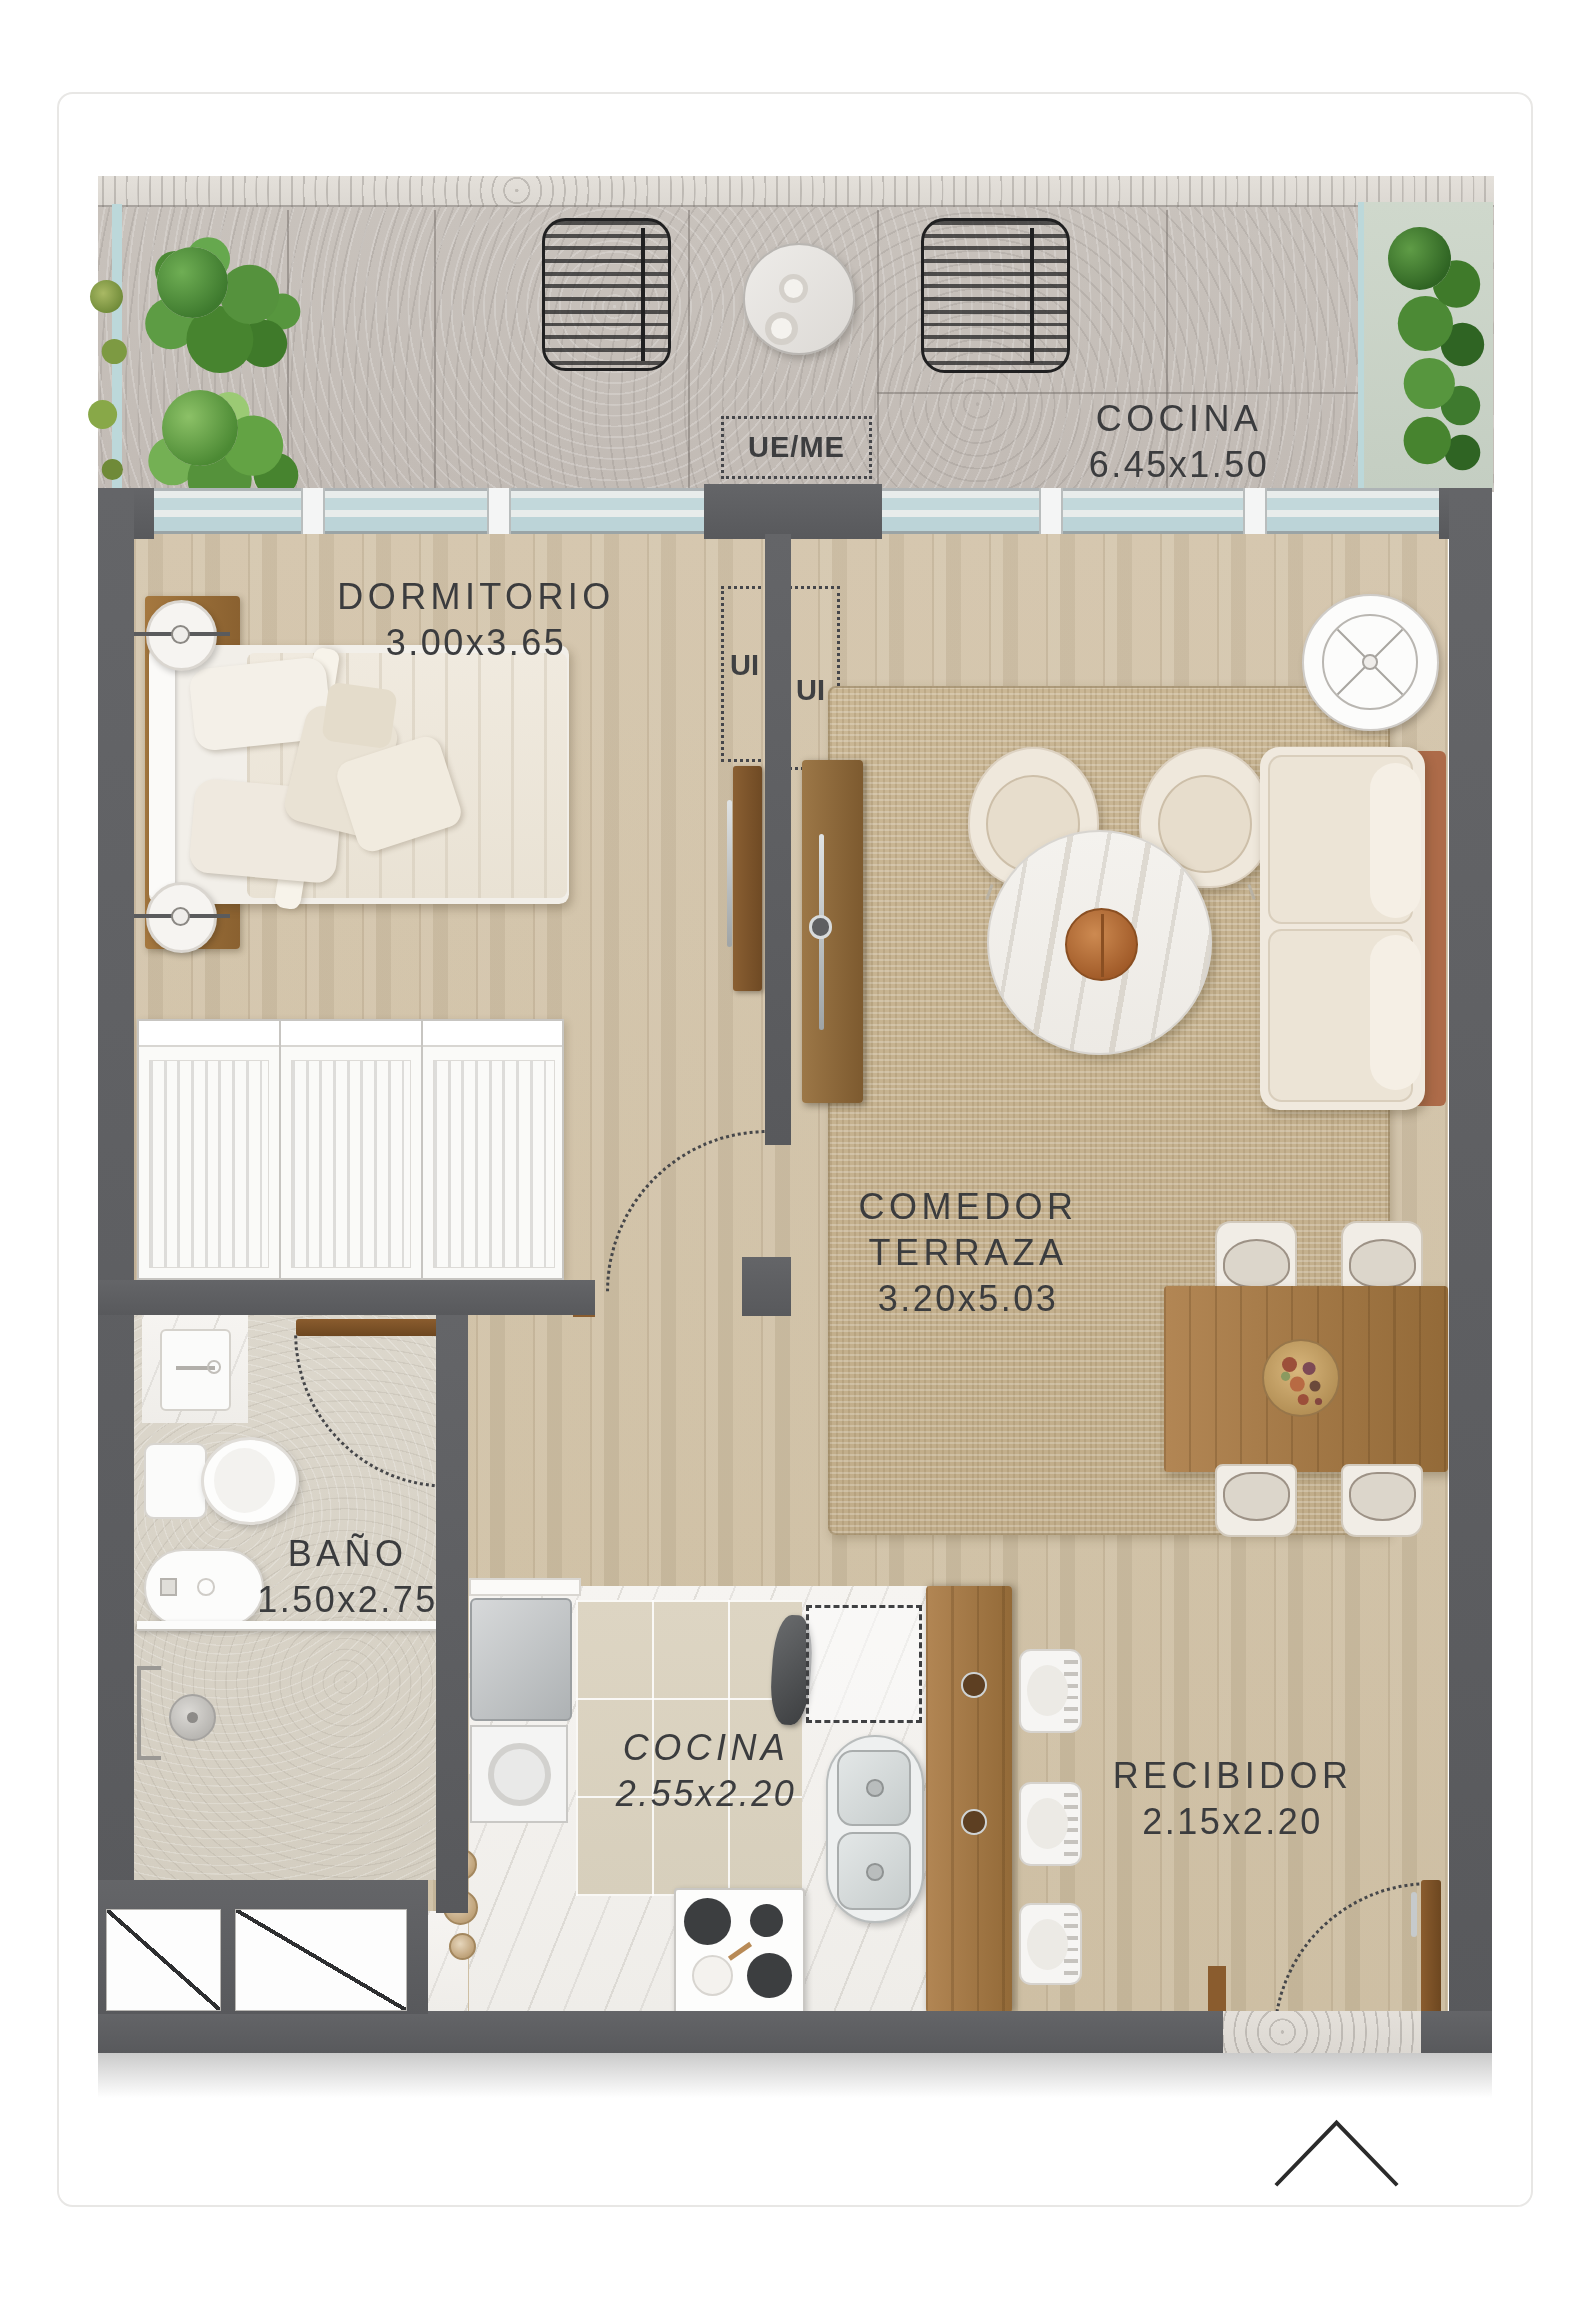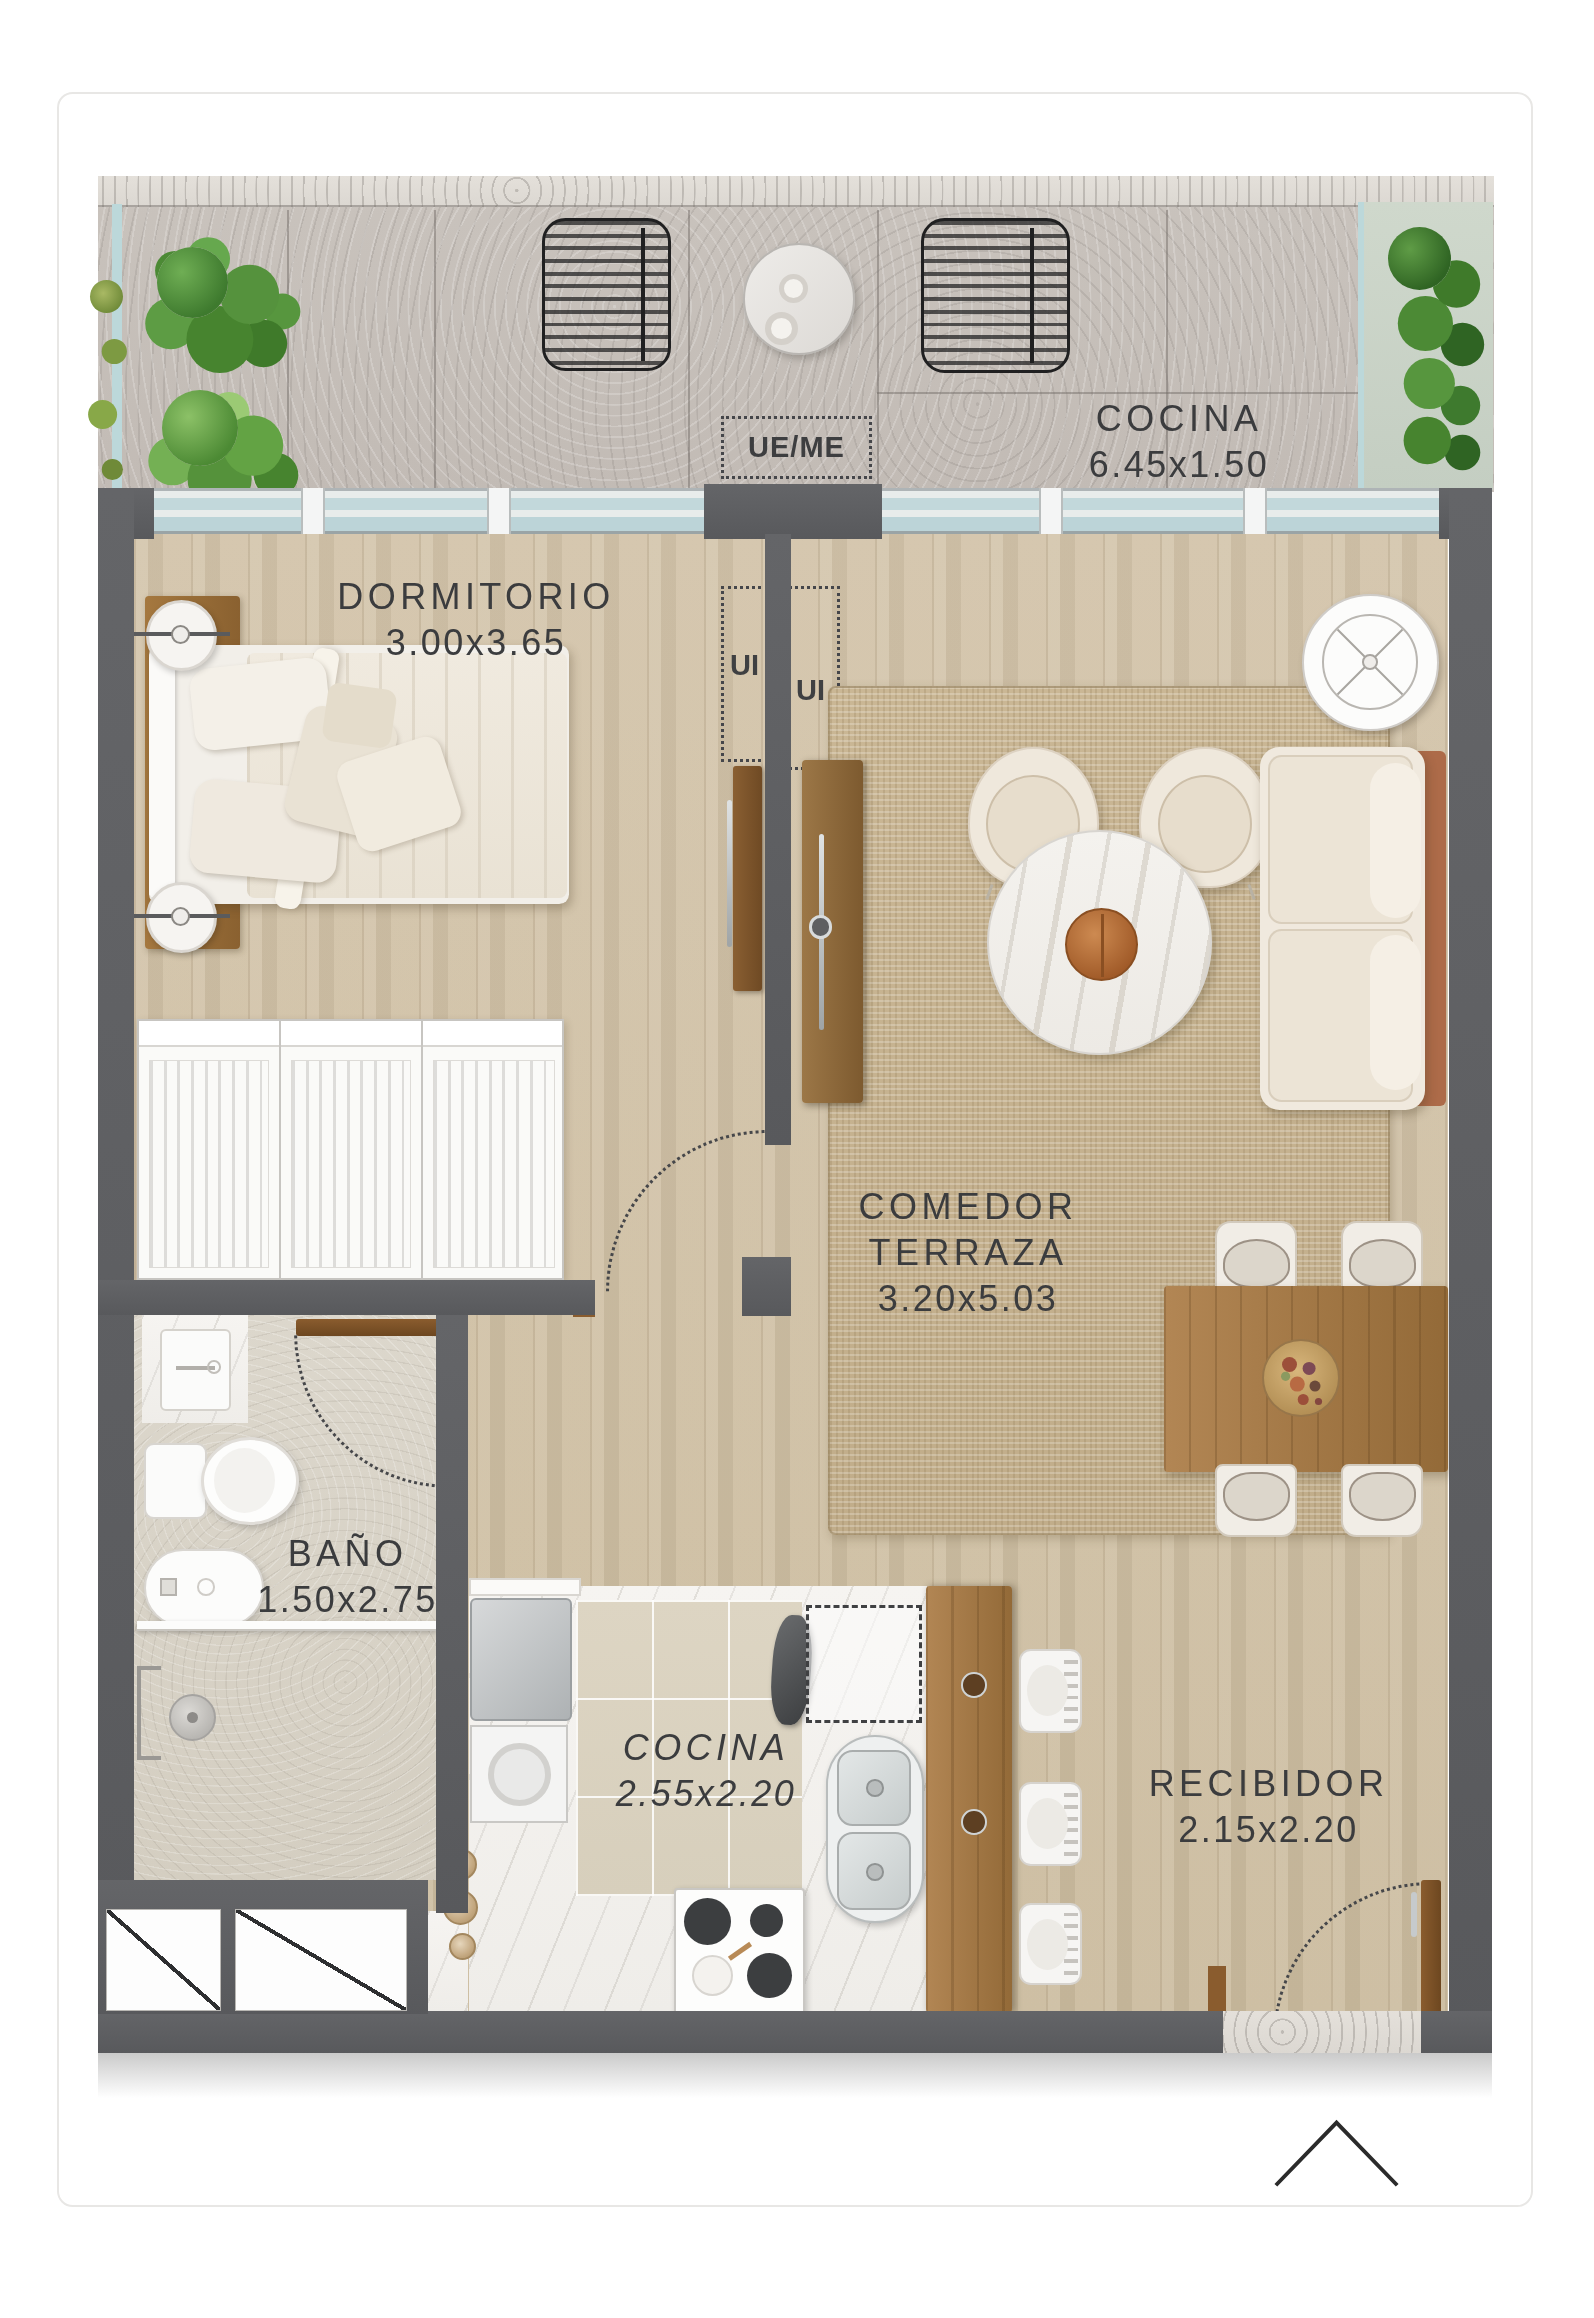--- a/index.html
+++ b/index.html
@@ -317,21 +317,21 @@
 <div class="stool" style="left:1019px;top:1903px;height:82px;">
     <div class="slats"></div>
     <div class="seat"></div>
   </div>
 
 <div class="lbl" style="left:591px;top:1725px;width:230px;font-style:italic;">
   <div>COCINA</div>
   <div class="dims">2.55x2.20</div>
 </div>
 
-<div class="lbl" style="left:1124px;top:1753px;width:289px;margin-top:8px;">
+<div class="lbl" style="left:1088px;top:1753px;width:289px;">
   <div>RECIBIDOR</div>
   <div class="dims">2.15x2.20</div>
 </div>
 
 <div class="arcq" style="left:1273px;top:1882px;width:314px;height:314px;clip-path:polygon(0 0,50% 0,50% 50%,0 50%);"></div>
 <div class="abs" style="left:1208px;top:1966px;width:17.6px;height:78px;background:#8a5c2e;"></div>
 <div class="abs" style="left:1421px;top:1880px;width:19.6px;height:163px;background:linear-gradient(90deg,#8a5c2e,#6d4720);border-radius:2.9px;"></div>
 <div class="abs" style="left:1411px;top:1892px;width:5.9px;height:45px;background:#c6cacc;border-radius:2.9px;"></div>
 
 <div class="wall" style="left:98px;top:488px;width:56px;height:51px;"></div>

